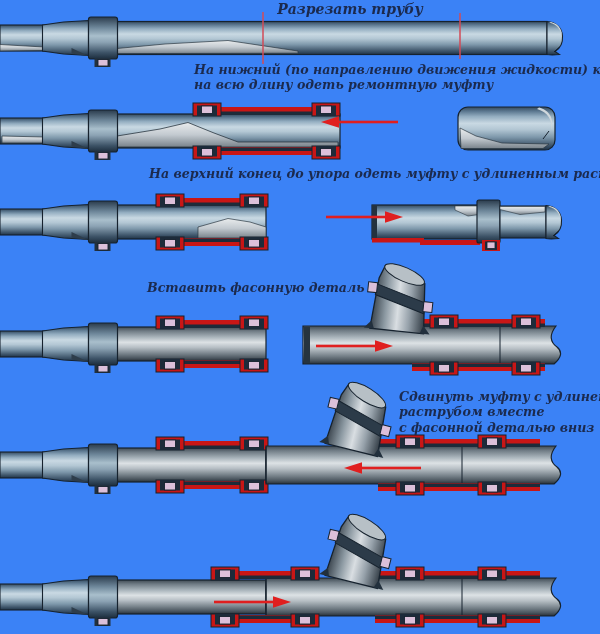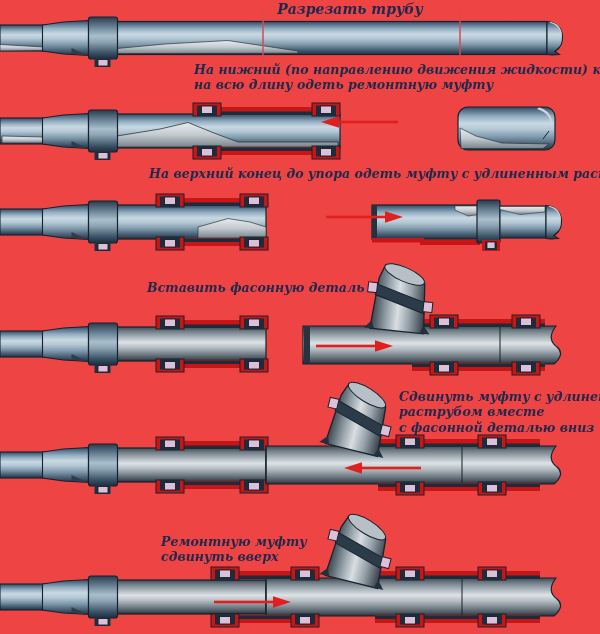--- a/index.html
+++ b/index.html
@@ -1,16 +1,16 @@
 <!DOCTYPE html>
 <html><head>
 <meta charset="utf-8">
 <style>
   html,body{margin:0;padding:0;background:#fff;}
-  .stage{position:relative;width:600px;height:634px;background:#ef4444;overflow:hidden;
+  .stage{position:relative;width:600px;height:634px;background:#3b82f6;overflow:hidden;
          font-family:"DejaVu Serif","Liberation Serif",serif;}
   .stage svg{position:absolute;left:0;top:0;}
   .label{position:absolute;color:#1b2a4e;font-style:italic;font-weight:700;
          font-size:12.6px;line-height:15.3px;white-space:nowrap;}
   .label .ln{display:block;}
   .t1{left:230px;top:2px;width:240px;text-align:center;font-size:14px;}
   .t2{left:194px;top:62px;}
   .t3{left:149px;top:166px;}
   .t4{left:147px;top:280px;}
   .t5{left:399px;top:389px;}
@@ -279,18 +279,14 @@
   <span class="ln">На верхний конец до упора одеть муфту с удлиненным раструбом</span>
 </div>
 <div class="label t4">
   <span class="ln">Вставить фасонную деталь</span>
 </div>
 <div class="label t5">
   <span class="ln">Сдвинуть муфту с удлиненным</span>
   <span class="ln">раструбом вместе</span>
   <span class="ln">с фасонной деталью вниз</span>
 </div>
-<div class="label t6">
-  <span class="ln">Ремонтную муфту</span>
-  <span class="ln">сдвинуть вверх</span>
-</div>
 
 </div>
 
 </body></html>

